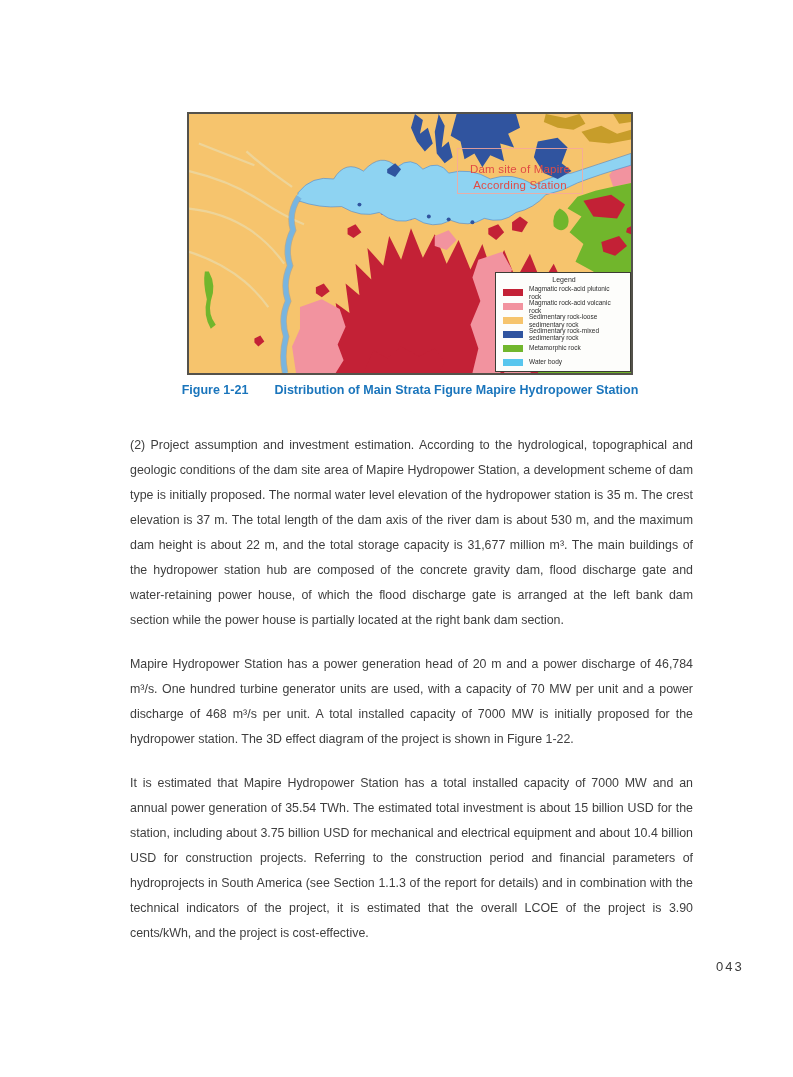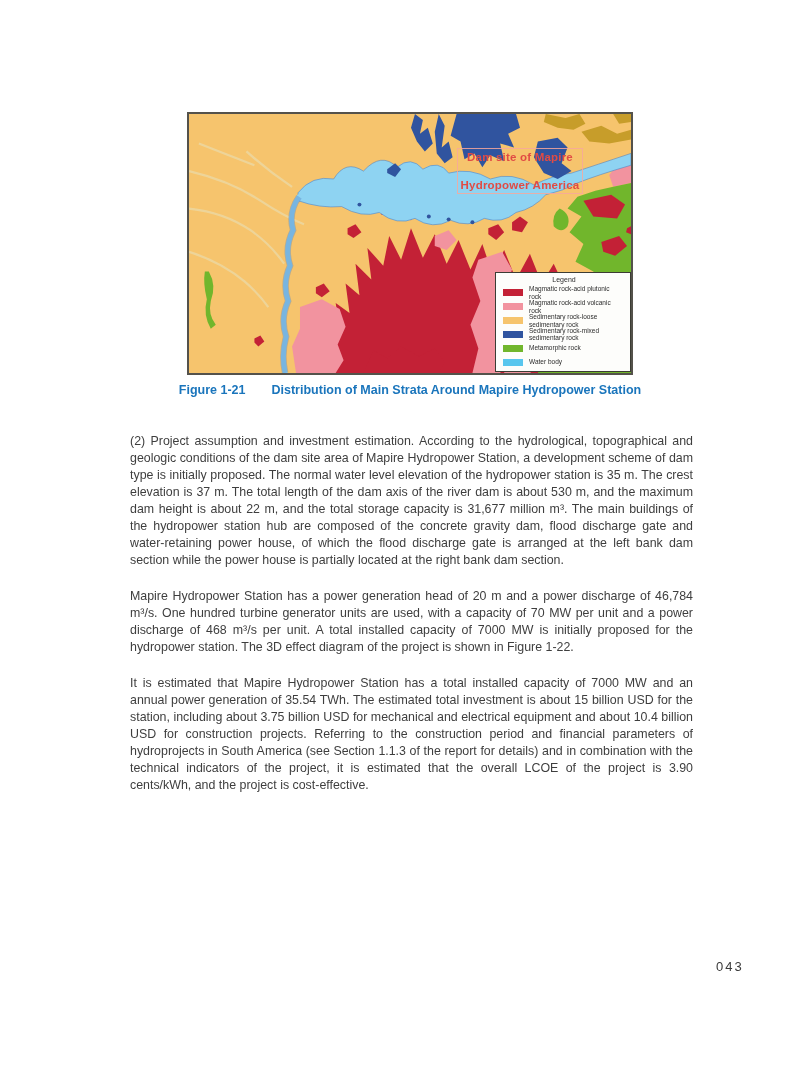--- a/index.html
+++ b/index.html
@@ -8,43 +8,43 @@
     font-family:"Liberation Sans", sans-serif;overflow:hidden;
   }
   .map-frame{
     position:absolute;left:187px;top:112px;width:446px;height:263px;
     border:2px solid #54524b;box-sizing:border-box;overflow:hidden;background:#f6c46d;
   }
   .map-frame svg{position:absolute;left:0;top:0;width:100%;height:100%;display:block;}
   .dam-label{
     position:absolute;left:268px;top:34px;width:124px;height:44px;
     border:1px solid rgba(247,168,156,.85);
-    color:#e14b44;font-size:11.5px;font-weight:700;line-height:1.4;
-    display:flex;flex-direction:column;align-items:center;justify-content:space-between;
+    color:#e14b44;font-size:11.5px;font-weight:400;line-height:1.4;
+    display:flex;flex-direction:column;align-items:center;justify-content:flex-end;
     text-align:center;letter-spacing:.2px;
   }
   .map-legend{
     position:absolute;left:306px;top:158px;width:136px;height:100px;
     background:#fdfdfb;border:1px solid #3c3c34;box-sizing:border-box;
     padding:3px 5px 2px 7px;display:flex;flex-direction:column;
   }
   .map-legend .legend-title{
     font-size:7px;color:#2c2c2c;text-align:center;margin-bottom:3px;
   }
   .legend-item{display:flex;align-items:center;flex:1;min-height:10px;}
   .legend-swatch{width:20px;height:7px;flex:0 0 20px;margin-right:6px;}
   .legend-label{font-size:6.5px;line-height:1.18;color:#2c2c2c;width:92px;}
   .fig-caption{
     position:absolute;left:143px;top:383px;width:534px;text-align:center;
     color:#1a75bc;font-weight:700;font-size:12.5px;white-space:nowrap;
   }
   .fig-caption .cap-label{margin-right:26px;}
   .doc-text{
     position:absolute;left:130px;top:433px;width:563px;
-    color:#3e3e3e;font-size:12.4px;line-height:17px;text-align:justify;
+    color:#3e3e3e;font-size:12.4px;line-height:25px;text-align:justify;
   }
   .doc-text p{margin:0 0 19px 0;}
   .page-number{
     position:absolute;left:716px;top:959px;
     color:#3a3a3a;font-size:13px;letter-spacing:2px;
   }
 </style>
 </head>
 <body>
 
@@ -119,21 +119,21 @@
 
     <g fill="#c79d2a">
       <path d="M360,0 L380,4 L394,0 L400,10 L388,16 L372,14 L358,8 Z"></path>
       <path d="M396,18 L416,12 L432,20 L446,16 L446,26 L424,30 L404,28 Z"></path>
       <path d="M428,0 L446,0 L446,8 L434,10 Z"></path>
     </g>
   </svg>
 
   <div class="dam-label">
     <span>Dam site of Mapire</span>
-    <span>Hydropower America</span>
+    <span>According Station</span>
   </div>
 
   <div class="map-legend">
     <div class="legend-title">Legend</div>
     <div class="legend-item">
       <span class="legend-swatch" style="background: rgb(195, 33, 54);"></span>
       <span class="legend-label">Magmatic rock-acid plutonic rock</span>
     </div>
     <div class="legend-item">
       <span class="legend-swatch" style="background: rgb(242, 147, 159);"></span>
@@ -152,21 +152,21 @@
       <span class="legend-label">Metamorphic rock</span>
     </div>
     <div class="legend-item">
       <span class="legend-swatch" style="background: rgb(89, 198, 238);"></span>
       <span class="legend-label">Water body</span>
     </div>
   </div>
 </div>
 
 <div class="fig-caption">
-  <span class="cap-label">Figure 1-21</span><span>Distribution of Main Strata Around Mapire Hydropower Station</span>
+  <span class="cap-label">Figure 1-21</span><span>Distribution of Main Strata Figure Mapire Hydropower Station</span>
 </div>
 
 <div class="doc-text">
   <p>(2) Project assumption and investment estimation. According to the hydrological, topographical and geologic conditions of the dam site area of Mapire Hydropower Station, a development scheme of dam type is initially proposed. The normal water level elevation of the hydropower station is 35 m. The crest elevation is 37 m. The total length of the dam axis of the river dam is about 530 m, and the maximum dam height is about 22 m, and the total storage capacity is 31,677 million m³. The main buildings of the hydropower station hub are composed of the concrete gravity dam, flood discharge gate and water-retaining power house, of which the flood discharge gate is arranged at the left bank dam section while the power house is partially located at the right bank dam section.</p>
   <p>Mapire Hydropower Station has a power generation head of 20 m and a power discharge of 46,784 m³/s. One hundred turbine generator units are used, with a capacity of 70 MW per unit and a power discharge of 468 m³/s per unit. A total installed capacity of 7000 MW is initially proposed for the hydropower station. The 3D effect diagram of the project is shown in Figure 1-22.</p>
   <p>It is estimated that Mapire Hydropower Station has a total installed capacity of 7000 MW and an annual power generation of 35.54 TWh. The estimated total investment is about 15 billion USD for the station, including about 3.75 billion USD for mechanical and electrical equipment and about 10.4 billion USD for construction projects. Referring to the construction period and financial parameters of hydroprojects in South America (see Section 1.1.3 of the report for details) and in combination with the technical indicators of the project, it is estimated that the overall LCOE of the project is 3.90 cents/kWh, and the project is cost-effective.</p>
 </div>
 
 <div class="page-number">043</div>
 

